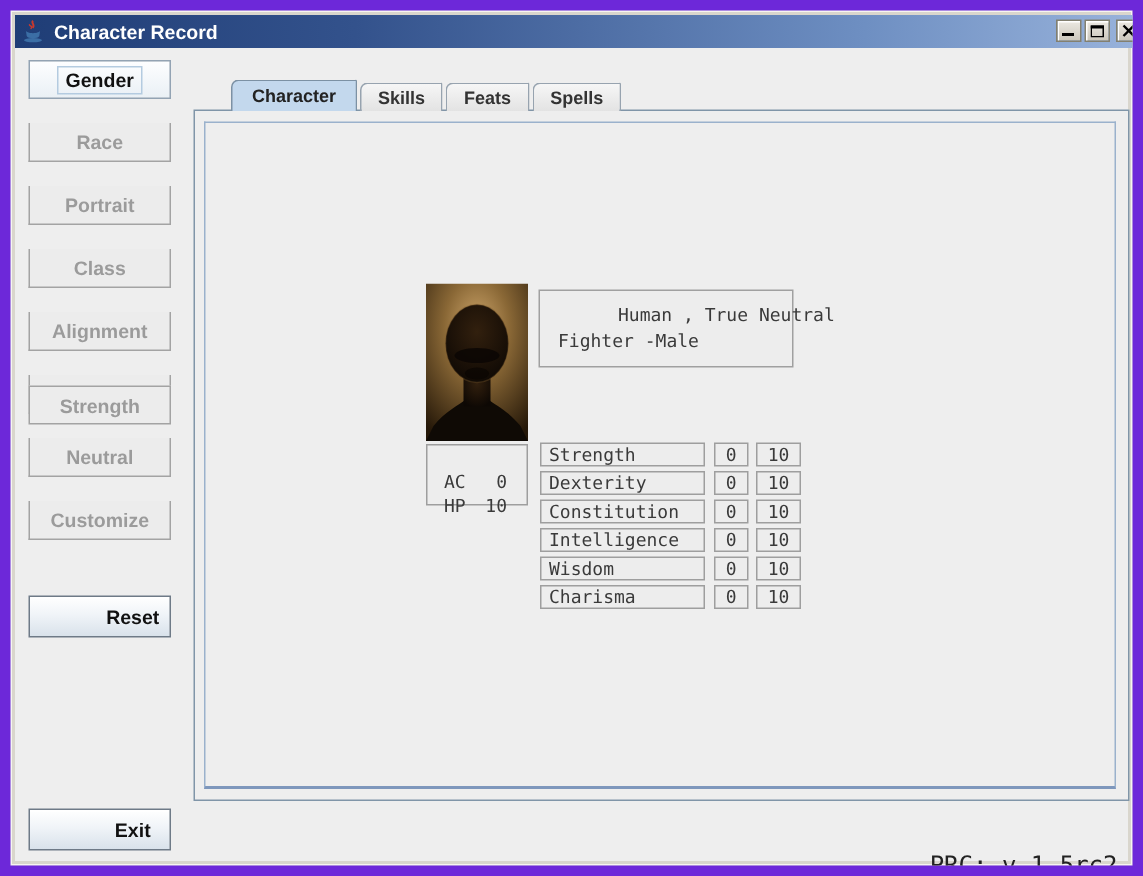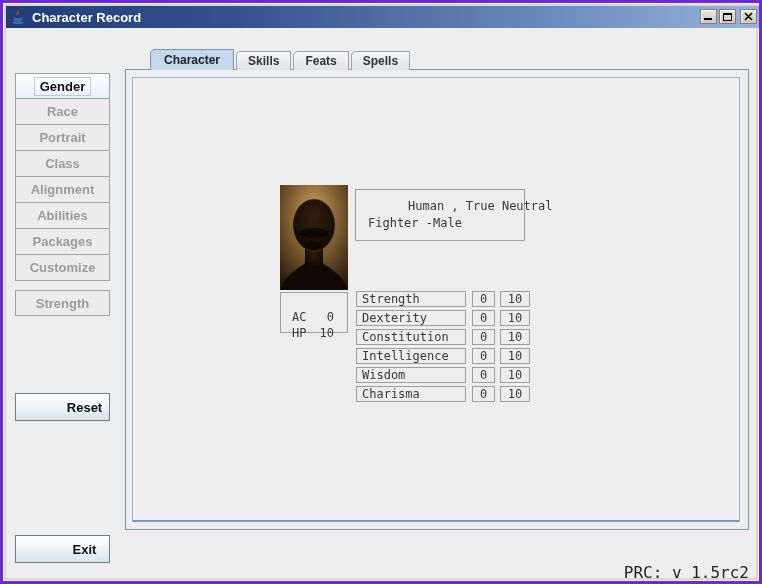--- a/index.html
+++ b/index.html
@@ -2,21 +2,21 @@
 <html><head>
 <meta charset="utf-8">
 <style>
   * { box-sizing: border-box; margin: 0; padding: 0; }
   html,body { width:762px; height:584px; background:#EEEEEE; }
   body { font-family:"Liberation Sans", sans-serif; }
 
   .window {
     position:relative; width:762px; height:584px;
     background:#EEEEEE;
-    border:3px solid #6d28d9;
+    border:7px solid #6d28d9;
     box-shadow: inset 0 0 0 1px #F7F5F0, inset 0 0 0 3px #D9D6CD;
     overflow:hidden;
   }
 
   
   .titlebar {
     position:absolute; left:3px; top:3px; width:756px; height:22px;
     background:linear-gradient(90deg,#1F3D76 0%, #33528C 30%, #6E8FC2 75%, #9AB4DC 100%);
     display:flex; align-items:center; padding-left:4px;
   }
@@ -31,24 +31,24 @@
     display:flex; align-items:center; justify-content:center; cursor:default;
   }
   .winbtn.close { margin-left:2px; }
 
   
   .step-stack { position:absolute; left:12px; top:33px; width:95px; }
   .stepbtn {
     display:block; width:95px; height:26px;
     border:1px solid #A3A3A3; background:#ECECEC;
     font-family:"Liberation Sans", sans-serif;
-    font-weight:bold; font-size:13px; color:#9B9B9B; cursor:default;margin-top:37px;
+    font-weight:bold; font-size:13px; color:#9B9B9B; cursor:default;
   }
   .step-stack .stepbtn { border-bottom-width:1px; }
-  .step-stack .stepbtn + .stepbtn { margin-top:0; border-top:none; }
+  .step-stack .stepbtn + .stepbtn { margin-top:16px; border-top:none; }
   .stepbtn.enabled {
     color:#111111;
     background:linear-gradient(#FDFEFF,#EAF0F5);
     border-color:#93A3B3;
   }
   .focusbox { border:1px solid #B4CBE0; padding:1px 5px; }
   .finalize-btn { position:absolute; left:12px; top:250px; }
   .actionbtn {
     position:absolute; left:12px; width:95px; height:28px;
     border:1px solid #6E7A87;
@@ -154,21 +154,21 @@
     </div>
   </div>
 
   <div class="step-stack">
     <button class="stepbtn enabled"><span class="focusbox">Gender</span></button>
     <button class="stepbtn">Race</button>
     <button class="stepbtn">Portrait</button>
     <button class="stepbtn">Class</button>
     <button class="stepbtn">Alignment</button>
     <button class="stepbtn">Abilities</button>
-    <button class="stepbtn">Packages</button>
+    <button class="stepbtn">Neutral</button>
     <button class="stepbtn">Customize</button>
   </div>
   <button class="stepbtn finalize-btn">Strength</button>
   <button class="actionbtn reset-btn">Reset</button>
   <button class="actionbtn exit-btn">Exit</button>
 
   <div class="tabpanel"></div>
   <div class="innerpanel"></div>
   <div class="tabs">
     <div class="tab selected">Character</div>

